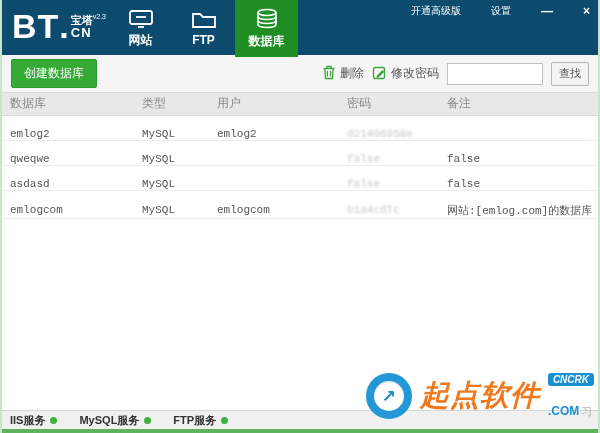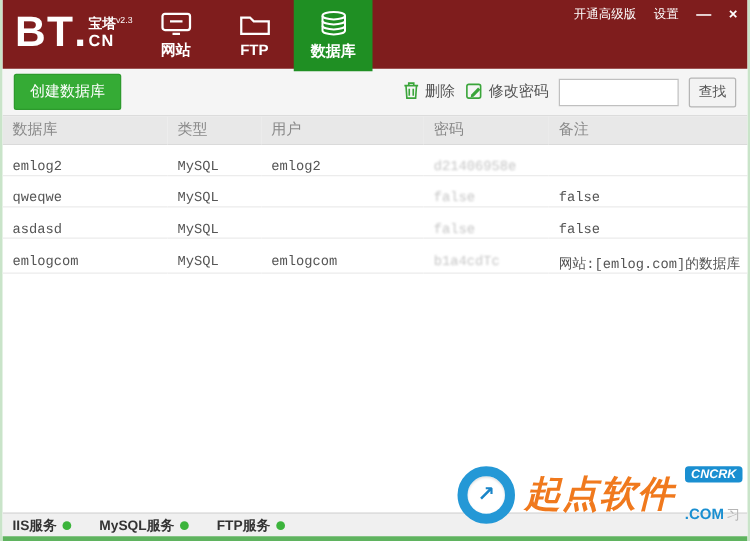--- a/index.html
+++ b/index.html
@@ -3,37 +3,37 @@
 <meta charset="utf-8">
 <style>
   * { margin:0; padding:0; box-sizing:border-box; }
   html,body { background:#fff; }
   body { font-family:"Liberation Sans","DejaVu Sans",sans-serif; width:600px; height:433px; overflow:hidden; }
 
   .window { position:relative; width:600px; height:433px; background:#fff;
     border-left:2px solid #c9e4c9; border-right:2px solid #c9e4c9; overflow:hidden; }
 
   
-  .header { position:relative; height:55px; background:#7f1d1d; color:#fff; }
+  .header { position:relative; height:55px; background:#0c4a6e; color:#fff; }
   .logo { position:absolute; left:10px; top:7px; display:flex; align-items:flex-start; }
   .logo-bt { font-size:34px; font-weight:bold; line-height:38px; letter-spacing:1px; }
   .logo-dot { font-size:34px; font-weight:bold; line-height:38px; }
   .logo-col { display:flex; flex-direction:column; margin-left:2px; margin-top:4px; }
   .logo-name { font-size:11px; line-height:12px; font-weight:bold; }
   .logo-name sup { font-size:7px; font-weight:normal; }
   .logo-cn { font-size:13px; font-weight:bold; line-height:14px; letter-spacing:1px; }
 
   .tabs { position:absolute; left:107px; top:0; height:55px; display:flex; }
   .tab { width:63px; height:57px; display:flex; flex-direction:column; align-items:center;
          justify-content:center; gap:3px; cursor:pointer; }
   .tab.active { background:#1f8f23; }
   .tab .tab-label { font-size:12px; font-weight:bold; color:#fff; }
   .tab svg { display:block; }
 
-  .titlebar-right { position:absolute; right:8px; top:4px; display:flex; align-items:center; gap:14px;justify-content:space-between; }
+  .titlebar-right { position:absolute; right:8px; top:4px; display:flex; align-items:center; gap:30px;justify-content:space-between; }
   .titlebar-right .tb-link { font-size:10px; color:#fff; cursor:pointer; }
   .tb-min, .tb-close { font-size:12px; font-weight:bold; color:#fff; cursor:pointer; line-height:12px; }
 
   
   .toolbar { height:38px; background:#f5f5f5; border-bottom:1px solid #dcdcdc;
     display:flex; align-items:center; justify-content:space-between; padding:0 9px; }
   .btn-create { background:#35ab35; color:#fff; border:1px solid #2d9a2d; border-radius:2px;
     font-size:12px; padding:5px 12px; cursor:pointer; font-family:inherit; }
   .toolbar-right { display:flex; align-items:center; gap:8px; }
   .tool-link { display:flex; align-items:center; gap:4px; font-size:12px; color:#555; cursor:pointer; }

